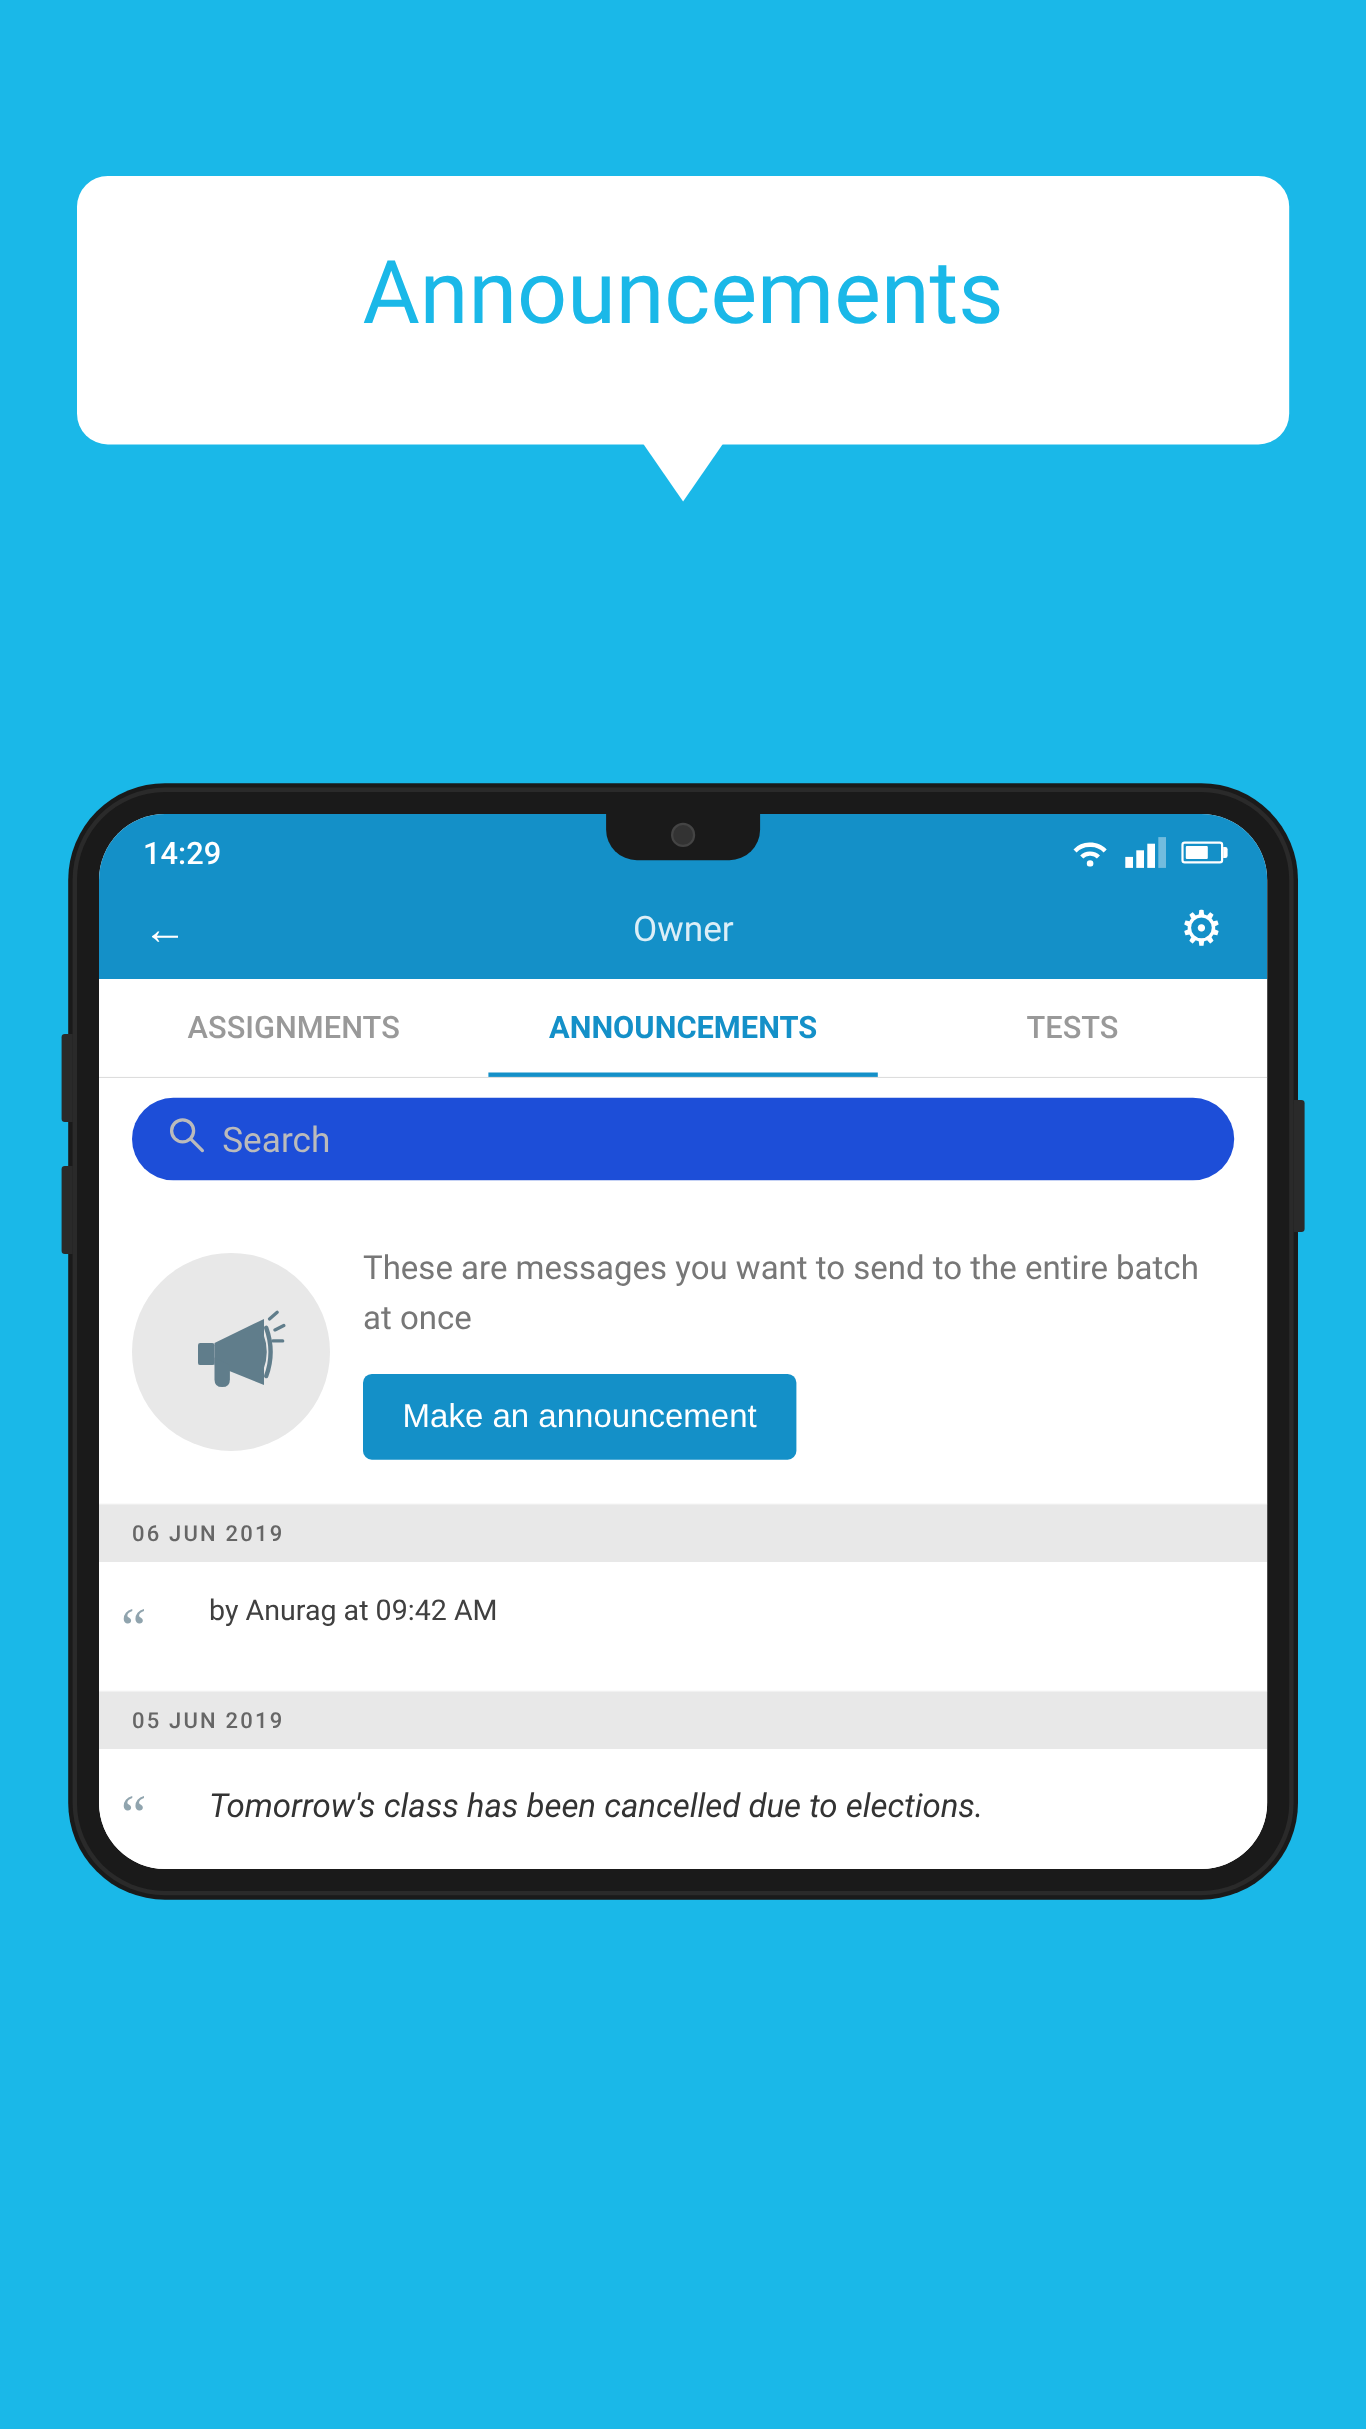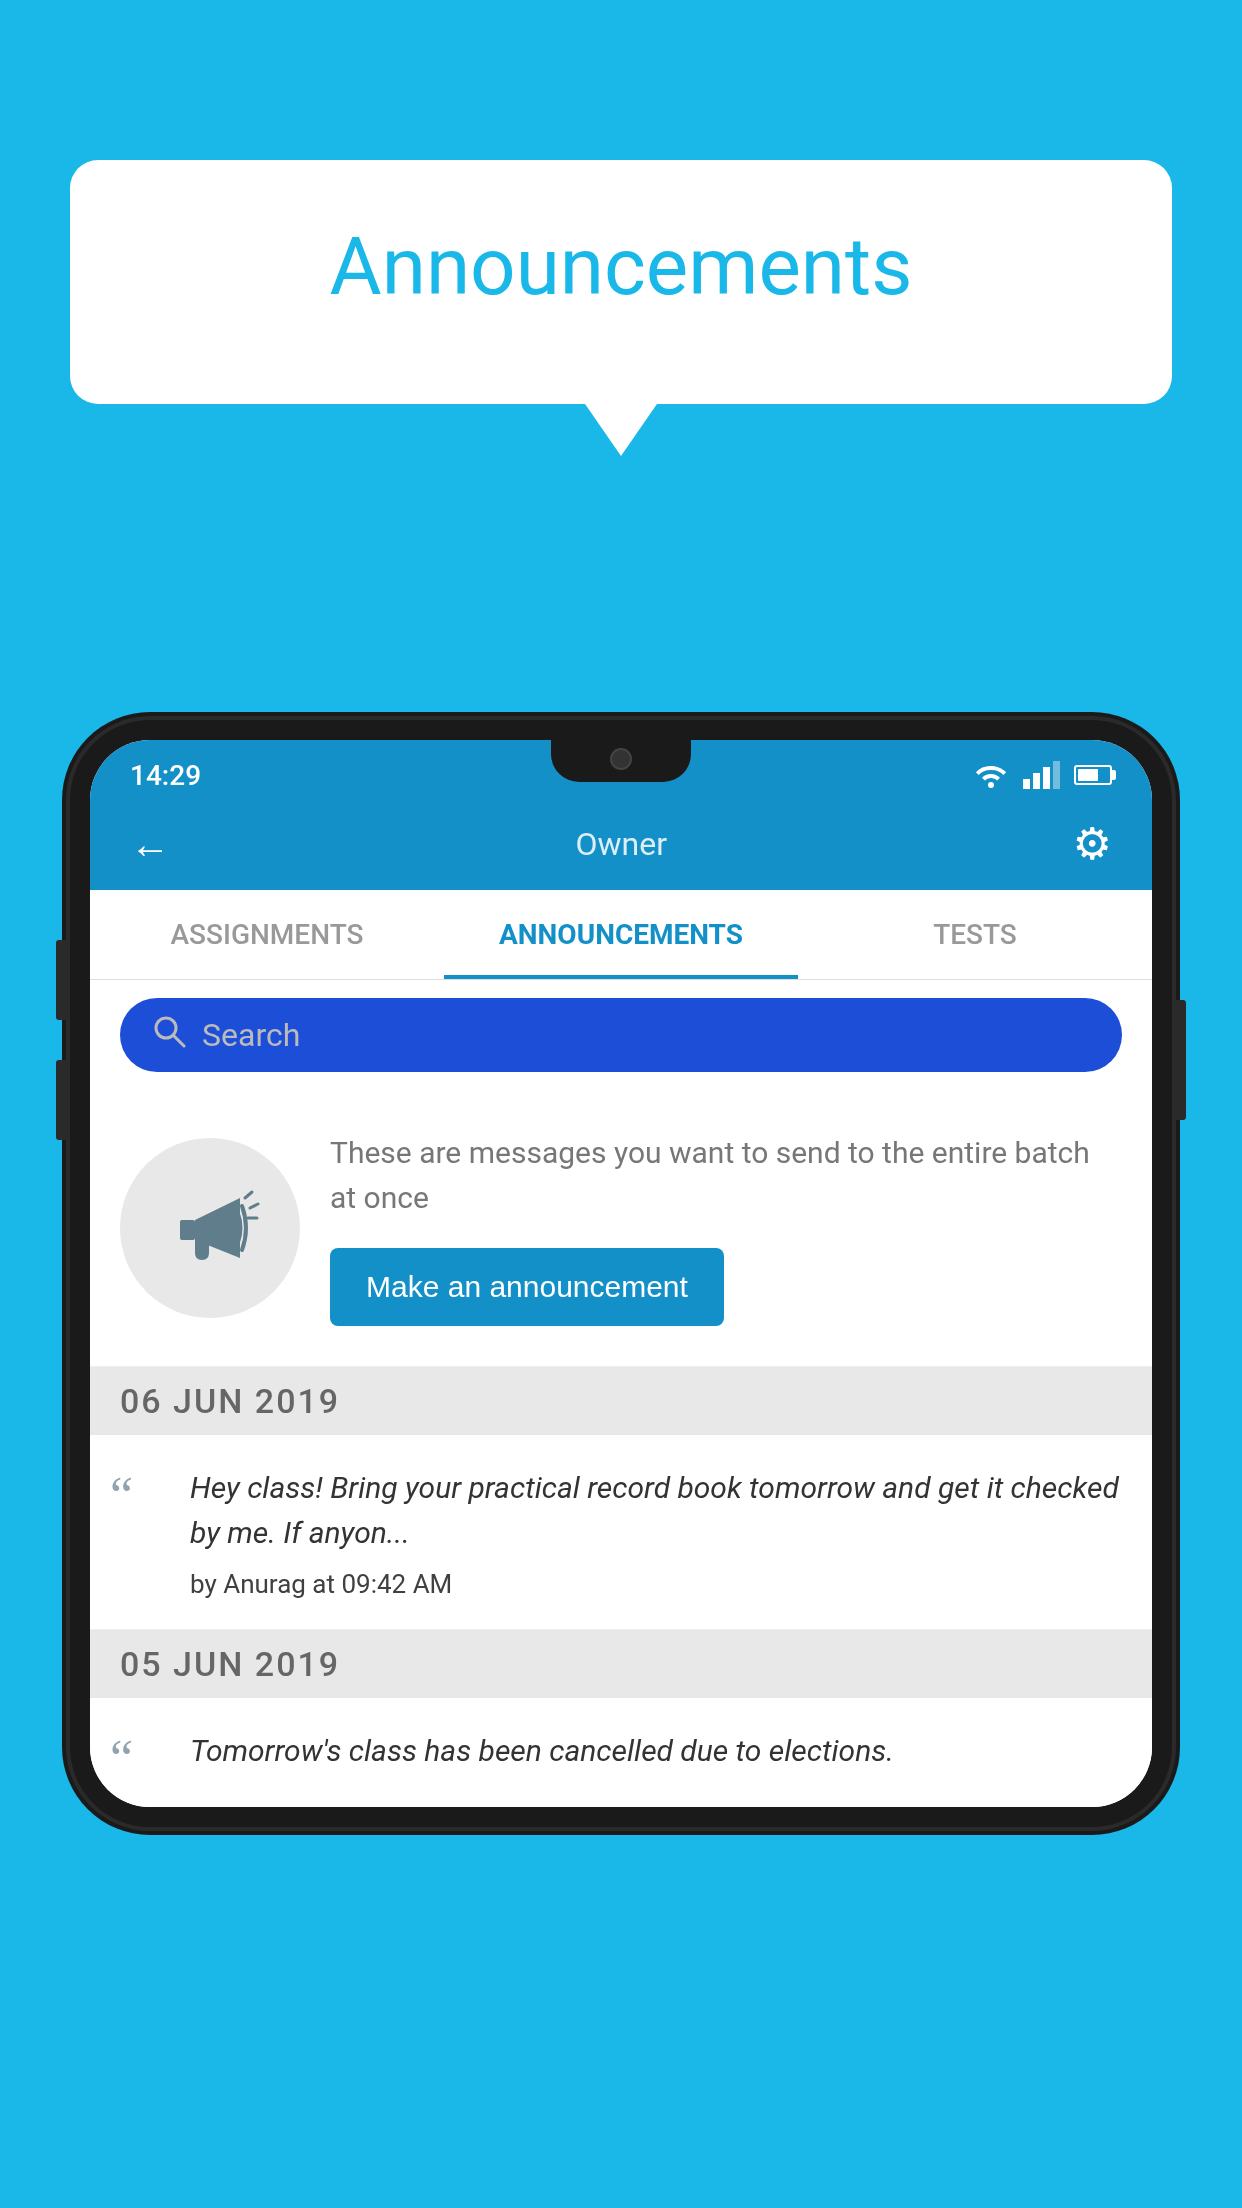--- a/index.html
+++ b/index.html
@@ -344,21 +344,21 @@
       font-size: 30px;
       font-weight: 500;
       cursor: pointer;
       white-space: nowrap;
     }
 
     
     .date-divider {
       background: #e8e8e8;
       padding: 14px 30px;
-      font-size: 34px;
+      font-size: 20px;
       color: #666;
       font-weight: 500;
       letter-spacing: 2px;
     }
 
     
     .announcement-item {
       background: white;
       padding: 30px 30px 30px 20px;
       display: flex;
@@ -495,21 +495,20 @@
           <div class="promo-description">These are messages you want to send to the entire batch at once</div>
           <button class="make-announcement-btn">Make an announcement</button>
         </div>
       </div>
 
       <div class="date-divider">06  JUN  2019</div>
 
       <div class="announcement-item">
         <div class="quote-icon">“</div>
         <div class="announcement-content">
-          <div class="announcement-text">Hey class! Bring your practical record book tomorrow and get it checked by me. If anyon...</div>
           <div class="announcement-meta">by Anurag at 09:42 AM</div>
         </div>
       </div>
 
       <div class="date-divider">05  JUN  2019</div>
 
       <div class="announcement-item-partial">
         <div class="quote-icon">“</div>
         <div class="announcement-content">
           <div class="announcement-text">Tomorrow's class has been cancelled due to elections.</div>

